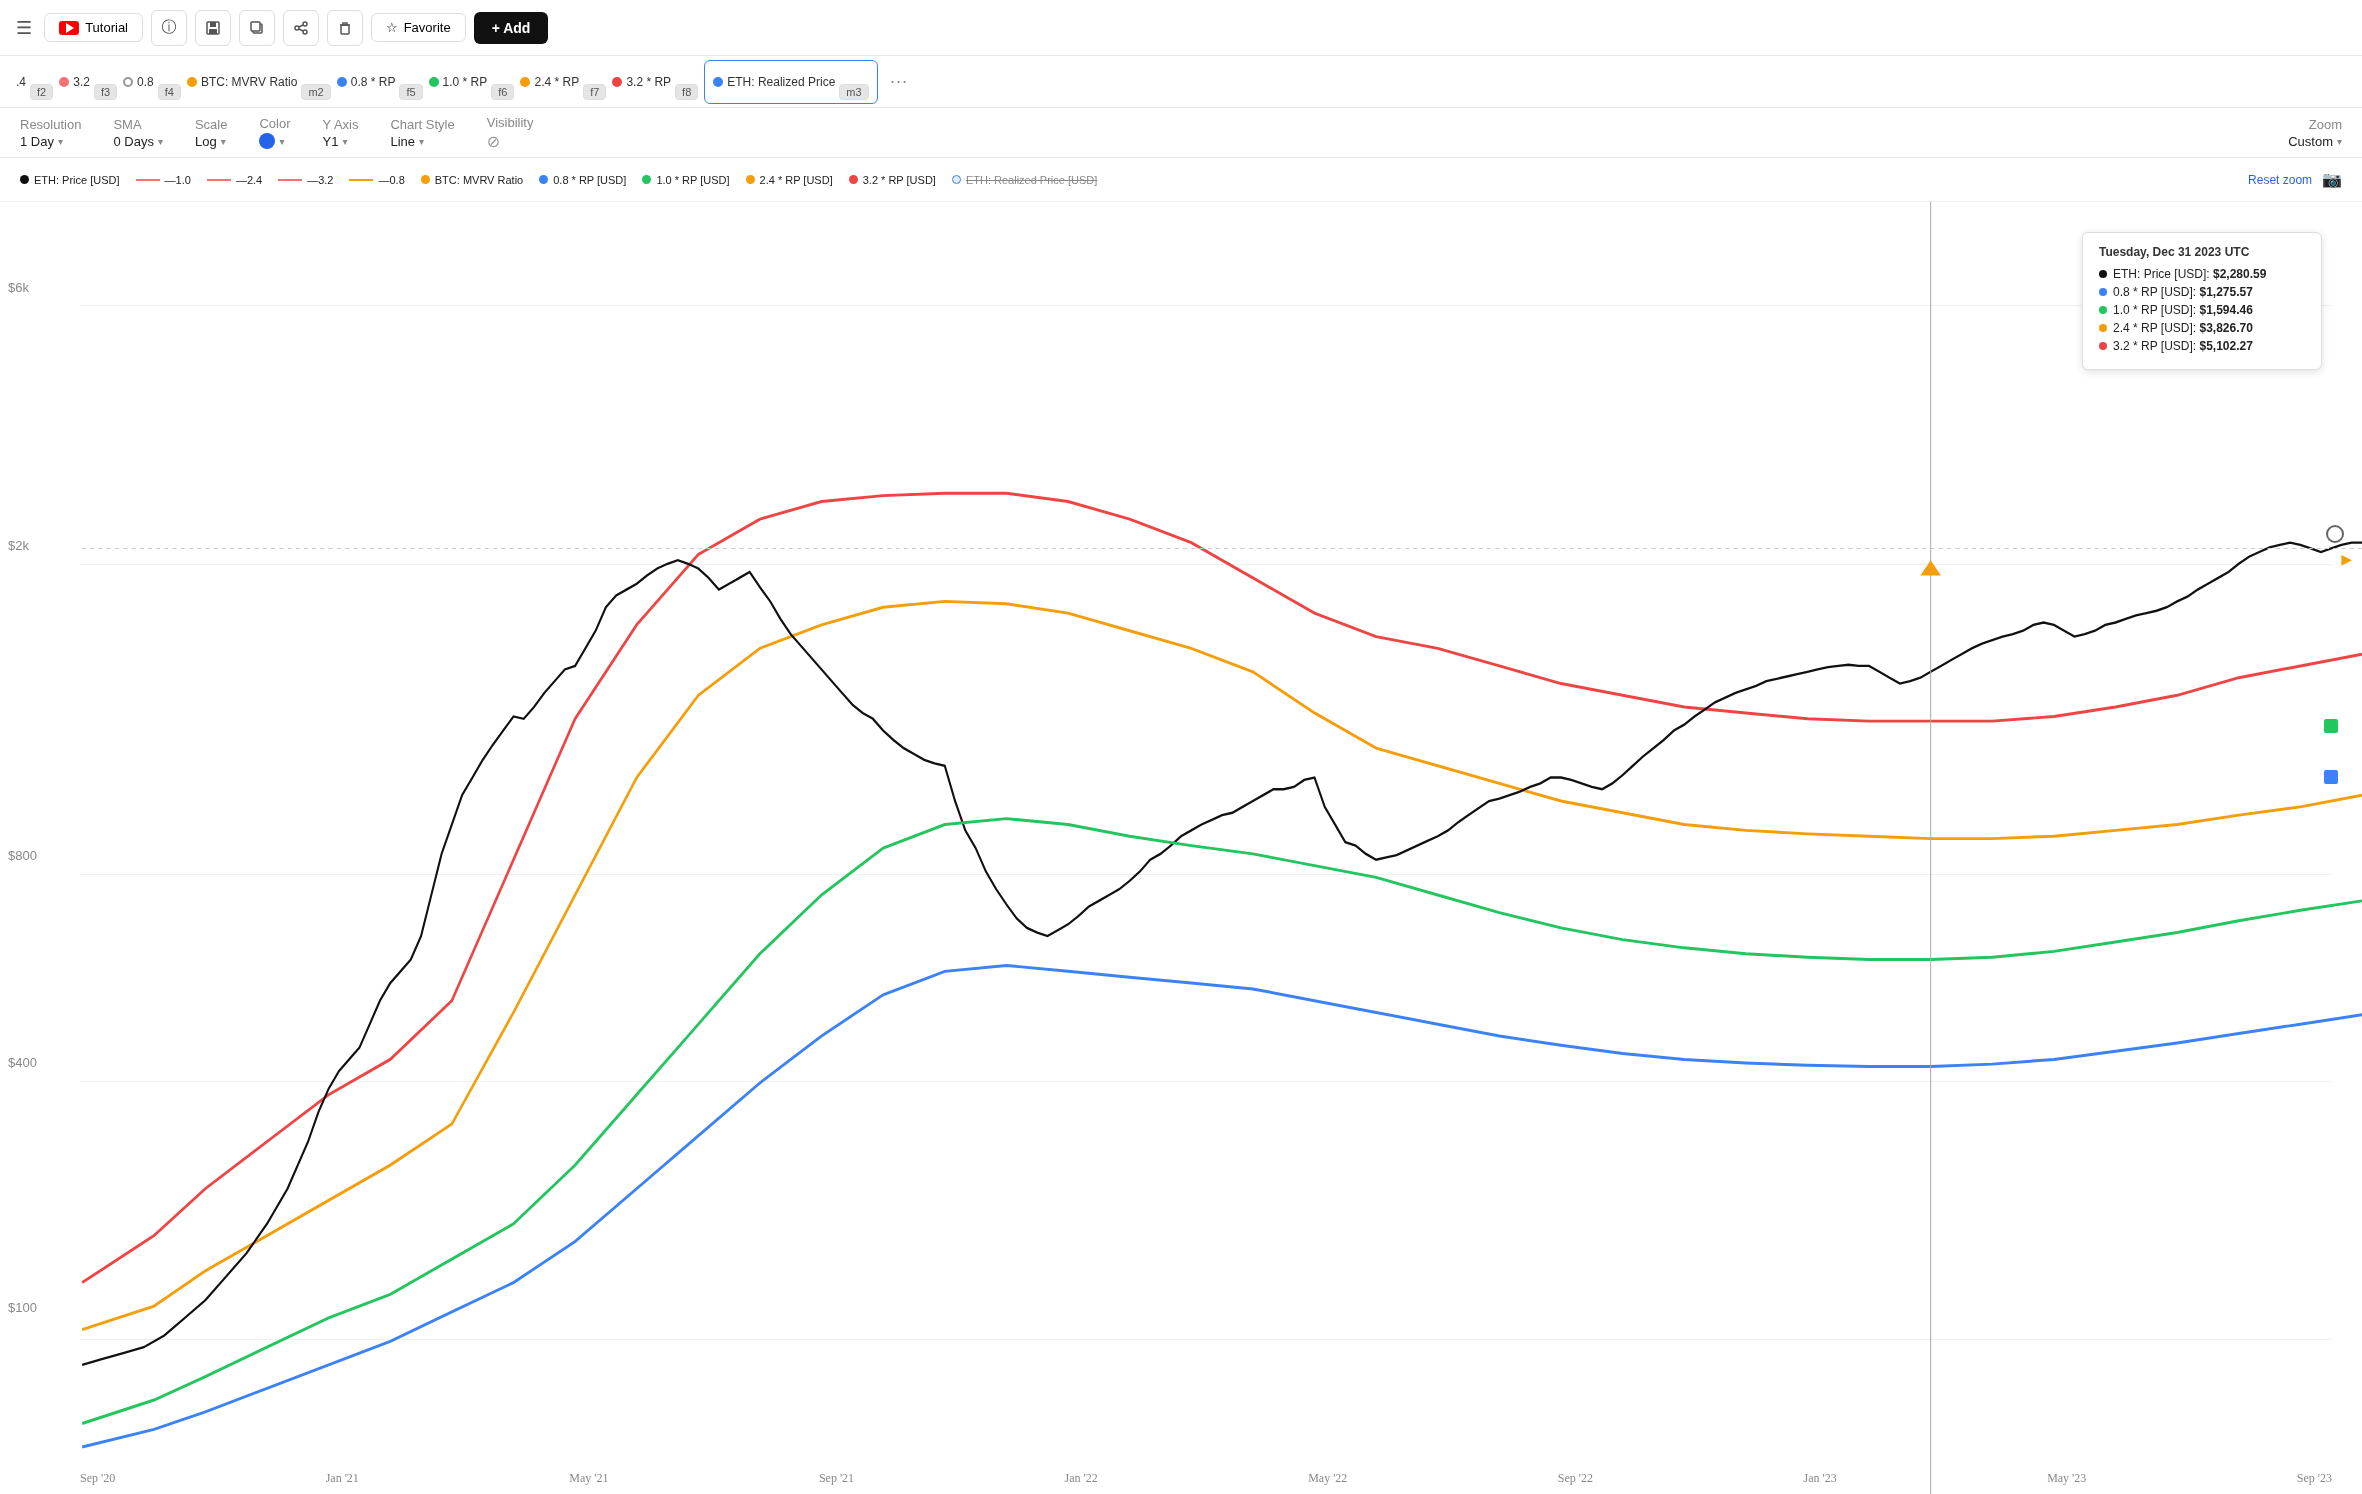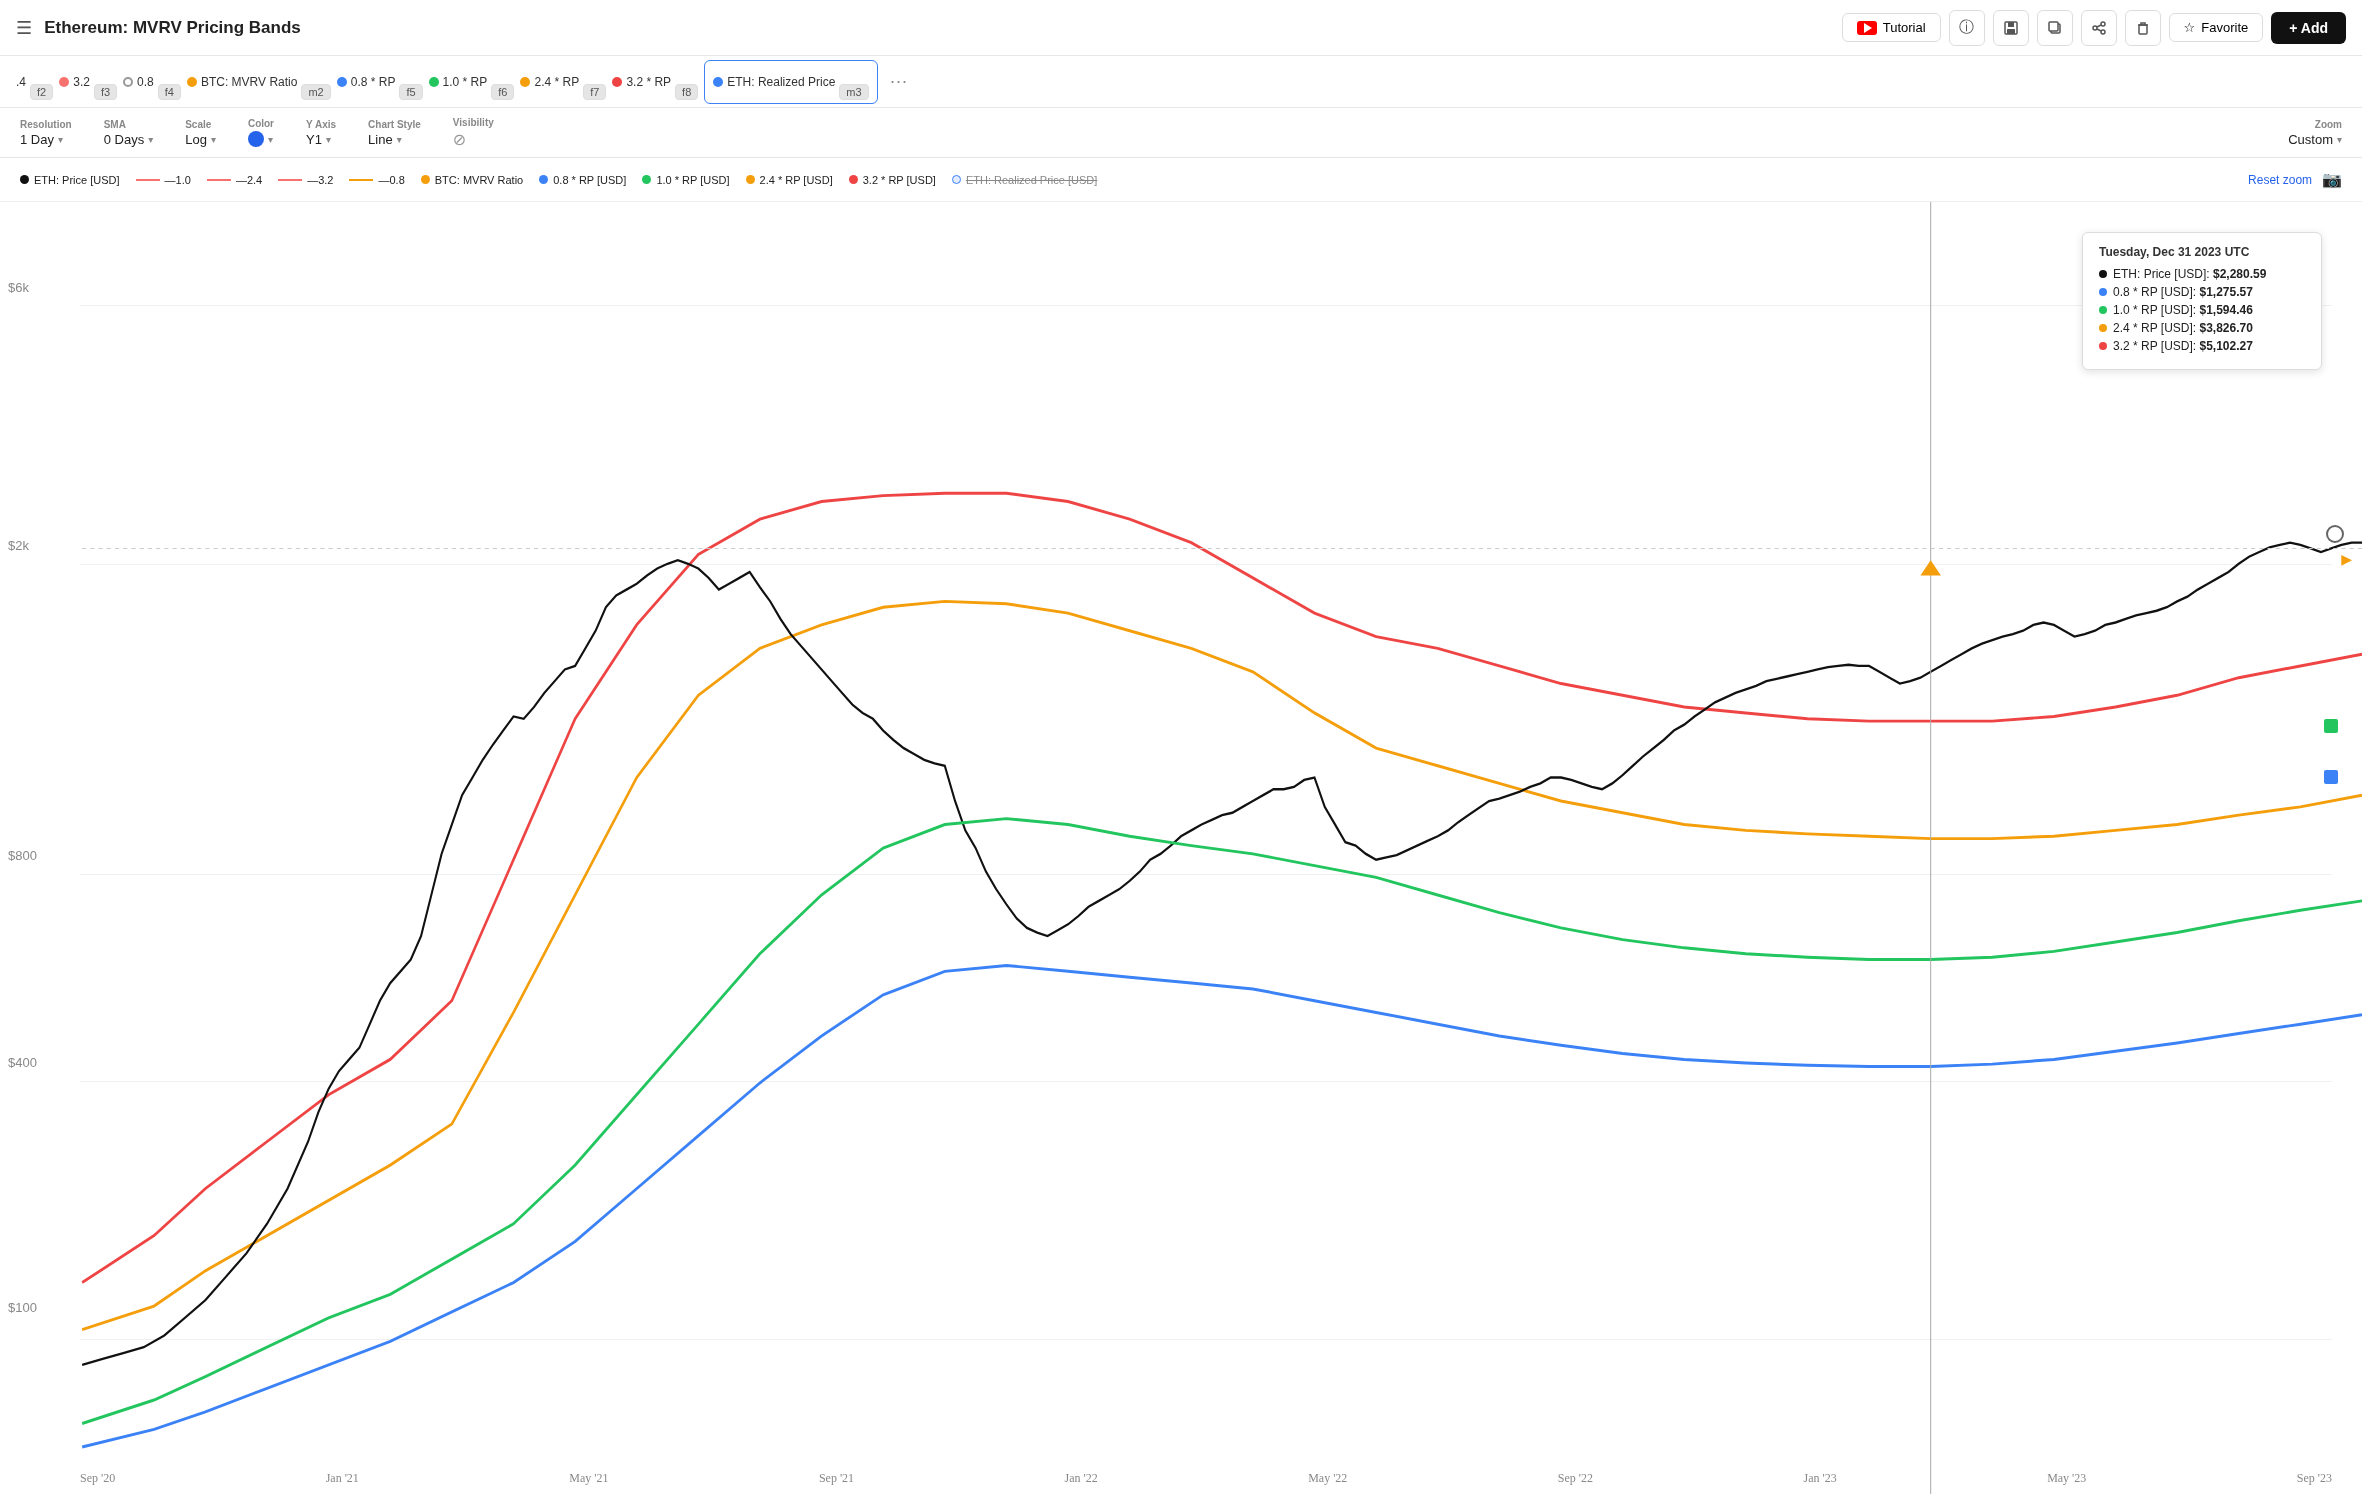--- a/index.html
+++ b/index.html
@@ -31,21 +31,21 @@
     .series-label { font-size: 12px; color: #333; }
     .series-badge { background: #e5e5e5; border: 1px solid #ddd; border-radius: 4px; padding: 1px 6px; font-size: 11px; color: #555; cursor: pointer; margin-top: 20px; }
     .series-more { font-size: 18px; color: #888; cursor: pointer; padding: 0 6px; }
 
     
     .controls-bar {
       display: flex; align-items: center; height: 50px; border-bottom: 1px solid #e5e7eb;
       padding: 0 20px; gap: 32px;
     }
     .control-group { display: flex; flex-direction: column; gap: 2px; }
-    .control-label { font-size: 10px; color: #888; font-weight: bold; }
+    .control-label { font-size: 13px; color: #888; }
     .control-select { display: flex; align-items: center; gap: 4px; cursor: pointer; font-size: 13px; font-weight: 500; }
     .chevron { font-size: 10px; color: #888; }
     .color-dot { width: 16px; height: 16px; border-radius: 50%; background: #2563eb; cursor: pointer; }
     .visibility-icon { font-size: 16px; color: #999; cursor: pointer; }
     .zoom-group { margin-left: auto; display: flex; flex-direction: column; gap: 2px; align-items: flex-end; }
 
     
     .legend-bar {
       display: flex; align-items: center; height: 44px; border-bottom: 1px solid #eee;
       padding: 0 20px; gap: 16px; background: #fff;
@@ -90,21 +90,20 @@
     .tooltip-value { font-size: 12px; }
 
     
     .grid-line { position: absolute; left: 80px; right: 30px; height: 1px; background: #f0f0f0; pointer-events: none; }
   </style>
 </head>
 <body>
 
 <div class="top-bar">
   <span class="hamburger">☰</span>
-  <span class="page-title">Ethereum: MVRV Pricing Bands</span>
   <div class="top-actions">
     <button class="btn-tutorial">
       <span class="yt-icon"></span>
       <span>Tutorial</span>
     </button>
     <button class="icon-btn">ⓘ</button>
     <button class="icon-btn">
       <svg width="16" height="16" viewBox="0 0 16 16" fill="none">
           <rect x="2" y="2" width="12" height="12" rx="1" stroke="#555" stroke-width="1.5"></rect>
           <rect x="5" y="2" width="6" height="5" rx="0.5" fill="#555"></rect>

